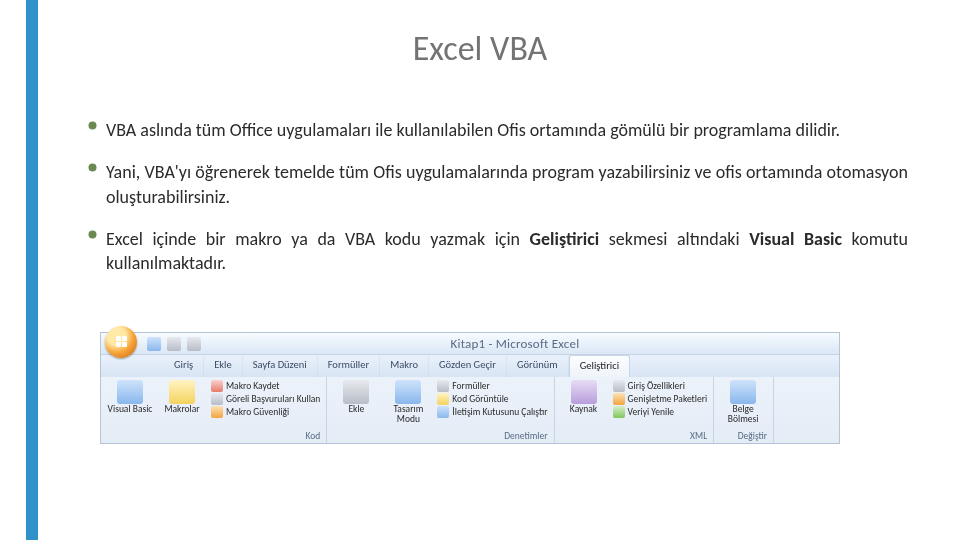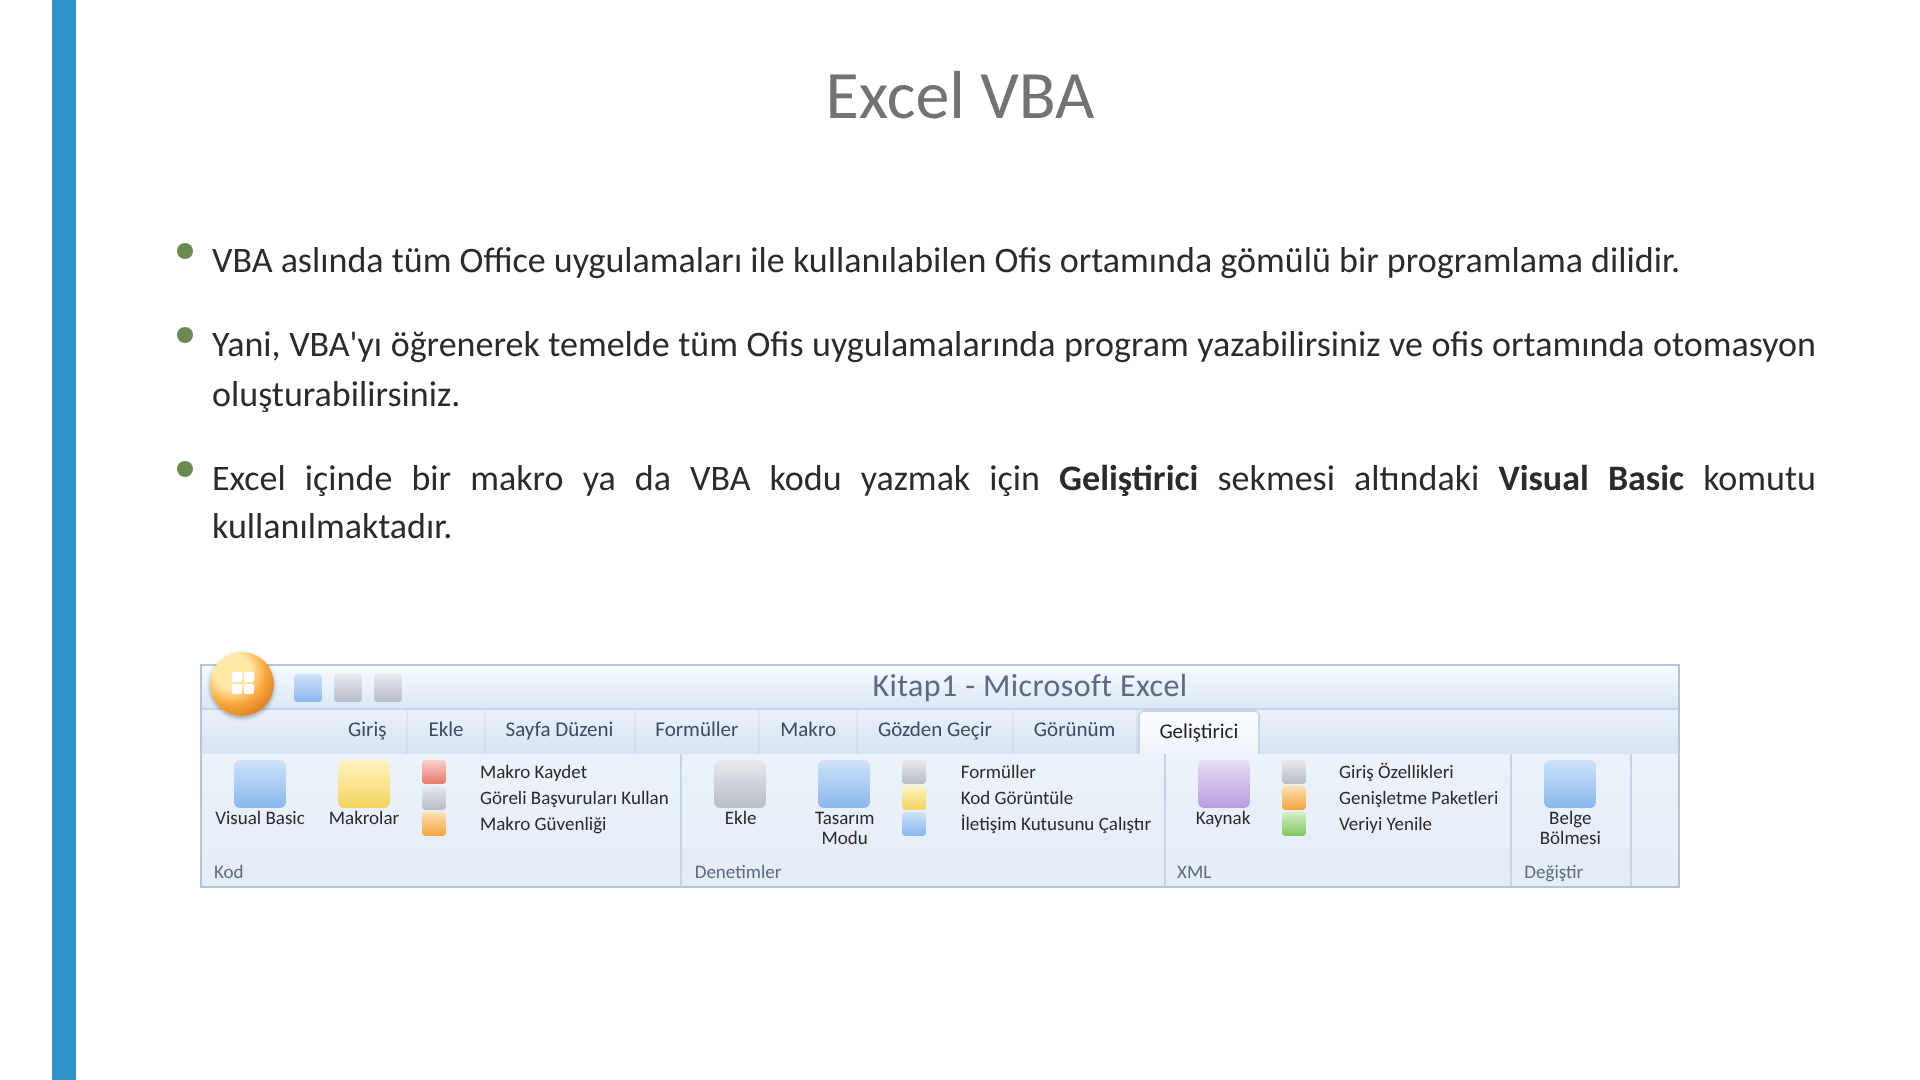--- a/index.html
+++ b/index.html
@@ -16,33 +16,33 @@
 
   
   .ribbon-wrap { position: absolute; left: 100px; top: 332px; width: 740px; }
   .ribbon { border: 1px solid #b5c4d8; background: linear-gradient(#f9fbfe,#e4edf8); font-size: 10px; color: #2a2a2a; }
   .titlebar { display: flex; align-items: center; height: 22px; background: linear-gradient(#f7fbff,#dae7f5); border-bottom: 1px solid #c5d3e4; }
   .orb { width: 32px; height: 32px; border-radius: 50%; background: radial-gradient(circle at 35% 30%, #ffe9a6 0 30%, #f7a63a 55%, #c85d14 100%); margin: -4px 6px 0 4px; box-shadow: 0 1px 2px rgba(0,0,0,.35); display:flex; align-items:center; justify-content:center; color:#fff; font-weight:bold; }
   .orb-box { width: 11px; height: 11px; display:grid; grid-template-columns:1fr 1fr; grid-template-rows:1fr 1fr; gap:1px; }
   .orb-box span { background:#fff; border-radius:1px; }
   .qat { display:flex; gap:6px; align-items:center; padding-left:4px; }
   .qat .qi { width:14px; height:14px; border-radius:2px; }
-  .titlecenter { flex:1; text-align:center; color:#5a6b84; font-size:16px; letter-spacing:.2px; padding-right:10px; }
+  .titlecenter { flex:1; text-align:center; color:#5a6b84; font-size:13px; letter-spacing:.2px; padding-right:10px; }
   .tabs { display:flex; height:22px; background:linear-gradient(#e9f1fb,#d7e4f3); padding-left:63px; gap:0; }
   .tab { padding:3px 10px 0; font-size:10.5px; color:#3b4b63; border-right:1px solid rgba(0,0,0,.04); }
   .tab.active { background:linear-gradient(#fcfdff,#eef4fb); border:1px solid #c7d5e6; border-bottom:none; border-radius:3px 3px 0 0; color:#222; }
   .groups { display:flex; height:66px; background:linear-gradient(#ecf2fa,#e4ecf6); }
   .group { border-right:1px solid #c6d4e5; padding:3px 6px 0; display:flex; flex-direction:column; justify-content:space-between; min-width:60px; }
   .group .row { display:flex; gap:6px; }
-  .group .lbl { text-align:left; font-size:9.5px; color:#5a6b84; padding-bottom:1px; }
+  .group .lbl { text-align:right; font-size:9.5px; color:#5a6b84; padding-bottom:1px; }
   .big { display:flex; flex-direction:column; align-items:center; gap:1px; width:46px; }
   .big .ic { width:26px; height:24px; border-radius:3px; }
   .big .cap { font-size:9.5px; text-align:center; line-height:1.05; }
   .small-row { display:flex; flex-direction:column; gap:1px; }
-  .small-row .sm { display:flex; gap:17px; font-size:9.5px; white-space:nowrap; }
+  .small-row .sm { display:flex; gap:3px; font-size:9.5px; white-space:nowrap; }
   .sm .ic { width:12px; height:12px; border-radius:2px; }
   
   .c-blue { background:linear-gradient(#cfe3fb,#89b7ec); }
   .c-green { background:linear-gradient(#d8f0cc,#7fc65a); }
   .c-orange { background:linear-gradient(#fde2b6,#f3a43d); }
   .c-gray { background:linear-gradient(#e7e9ed,#b7bdc7); }
   .c-purple { background:linear-gradient(#e7ddf5,#b79ddc); }
   .c-yellow { background:linear-gradient(#fff3c2,#f4d35e); }
   .c-red { background:linear-gradient(#f8d3cd,#e77a6a); }
 </style>

